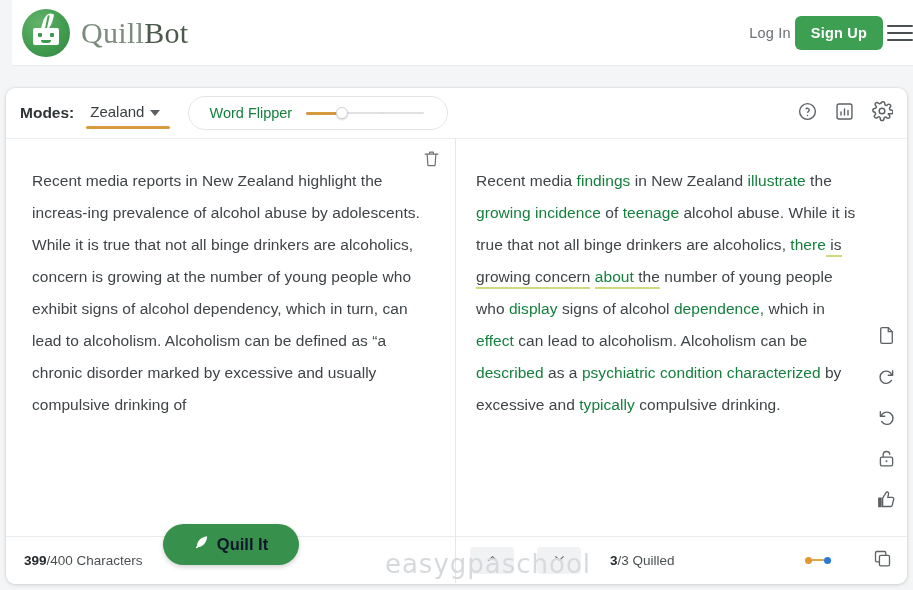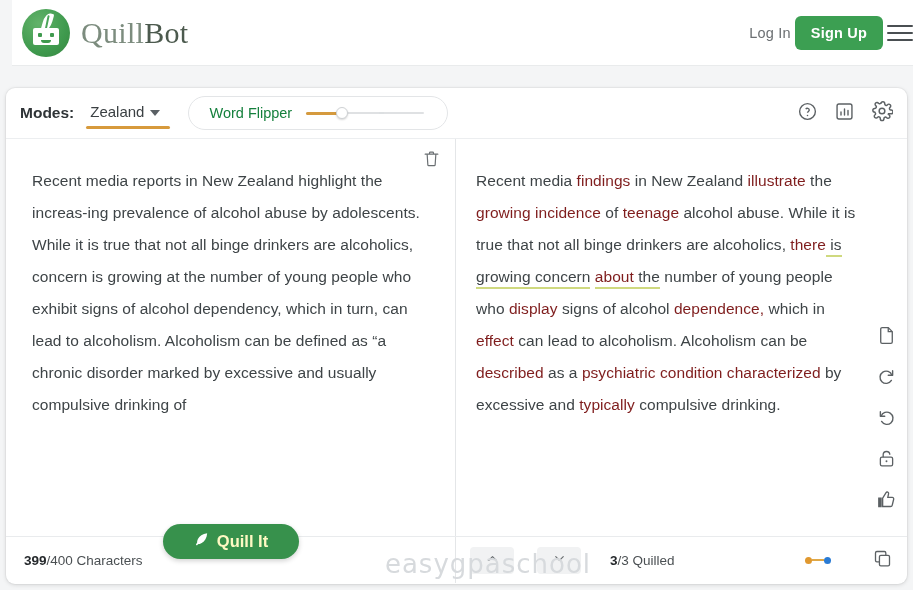--- a/index.html
+++ b/index.html
@@ -132,21 +132,21 @@
   .panel-left { width: 450px; border-right: 1px solid #e4e6e8; }
   .panel-right { flex: 1; }
   .panel-text {
     padding: 26px 34px 10px 26px; font-size: 15.5px; line-height: 32px;
     color: #3e4447; letter-spacing: .05px;
   }
   .panel-right .panel-text { padding-left: 20px; padding-right: 48px; }
   .trash-btn {
     position: absolute; right: 14px; top: 10px; cursor: pointer;
   }
-  .hl { color: #7f1d1d; }
+  .hl { color: #15803d; }
   .ul { border-bottom: 2px solid #cfd97f; padding-bottom: 2px; }
 
   
   .watermark {
     position: absolute; left: 352px; top: 408px; width: 260px;
     text-align: center; color: #d7dadd; pointer-events: none;
     font-family: "DejaVu Sans", sans-serif; line-height: 34px; z-index: 5;
   }
   .wm1 { font-size: 19px; letter-spacing: 3px; }
   .wm2 { font-size: 26px; letter-spacing: 1px; }
@@ -162,22 +162,22 @@
   
   .footer { position: relative; height: 47px; display: flex; border-top: 1px solid #e9ebed; }
   .footer-left {
     width: 450px; display: flex; align-items: center; padding: 0 14px 0 18px;
     border-right: 1px solid #e4e6e8; position: relative;
   }
   .char-count { font-size: 13.5px; color: #4b5053; }
   .char-count b { color: #25292c; font-weight: bold; }
   .quill-btn {
     position: absolute; left: 50%; margin-left: -68px; top: -13px;
-    background: #37914c; color: #fef9c3; border: none; border-radius: 24px;
-    height: 35px; width: 136px; font-size: 16.5px; font-weight: bold;
+    background: #37914c; color: #0f172a; border: none; border-radius: 24px;
+    height: 41px; width: 136px; font-size: 16.5px; font-weight: bold;
     display: flex; align-items: center; justify-content: center; gap: 7px;
     cursor: pointer; box-shadow: 0 2px 5px rgba(0,0,0,.18);
   }
   .footer-right {
     flex: 1; display: flex; align-items: center; padding: 0 14px 0 14px; gap: 23px;
   }
   .nav-btn {
     width: 44px; height: 27px; background: #f1f2f3; border: none; border-radius: 4px;
     display: flex; align-items: center; justify-content: center; cursor: pointer;
   }

